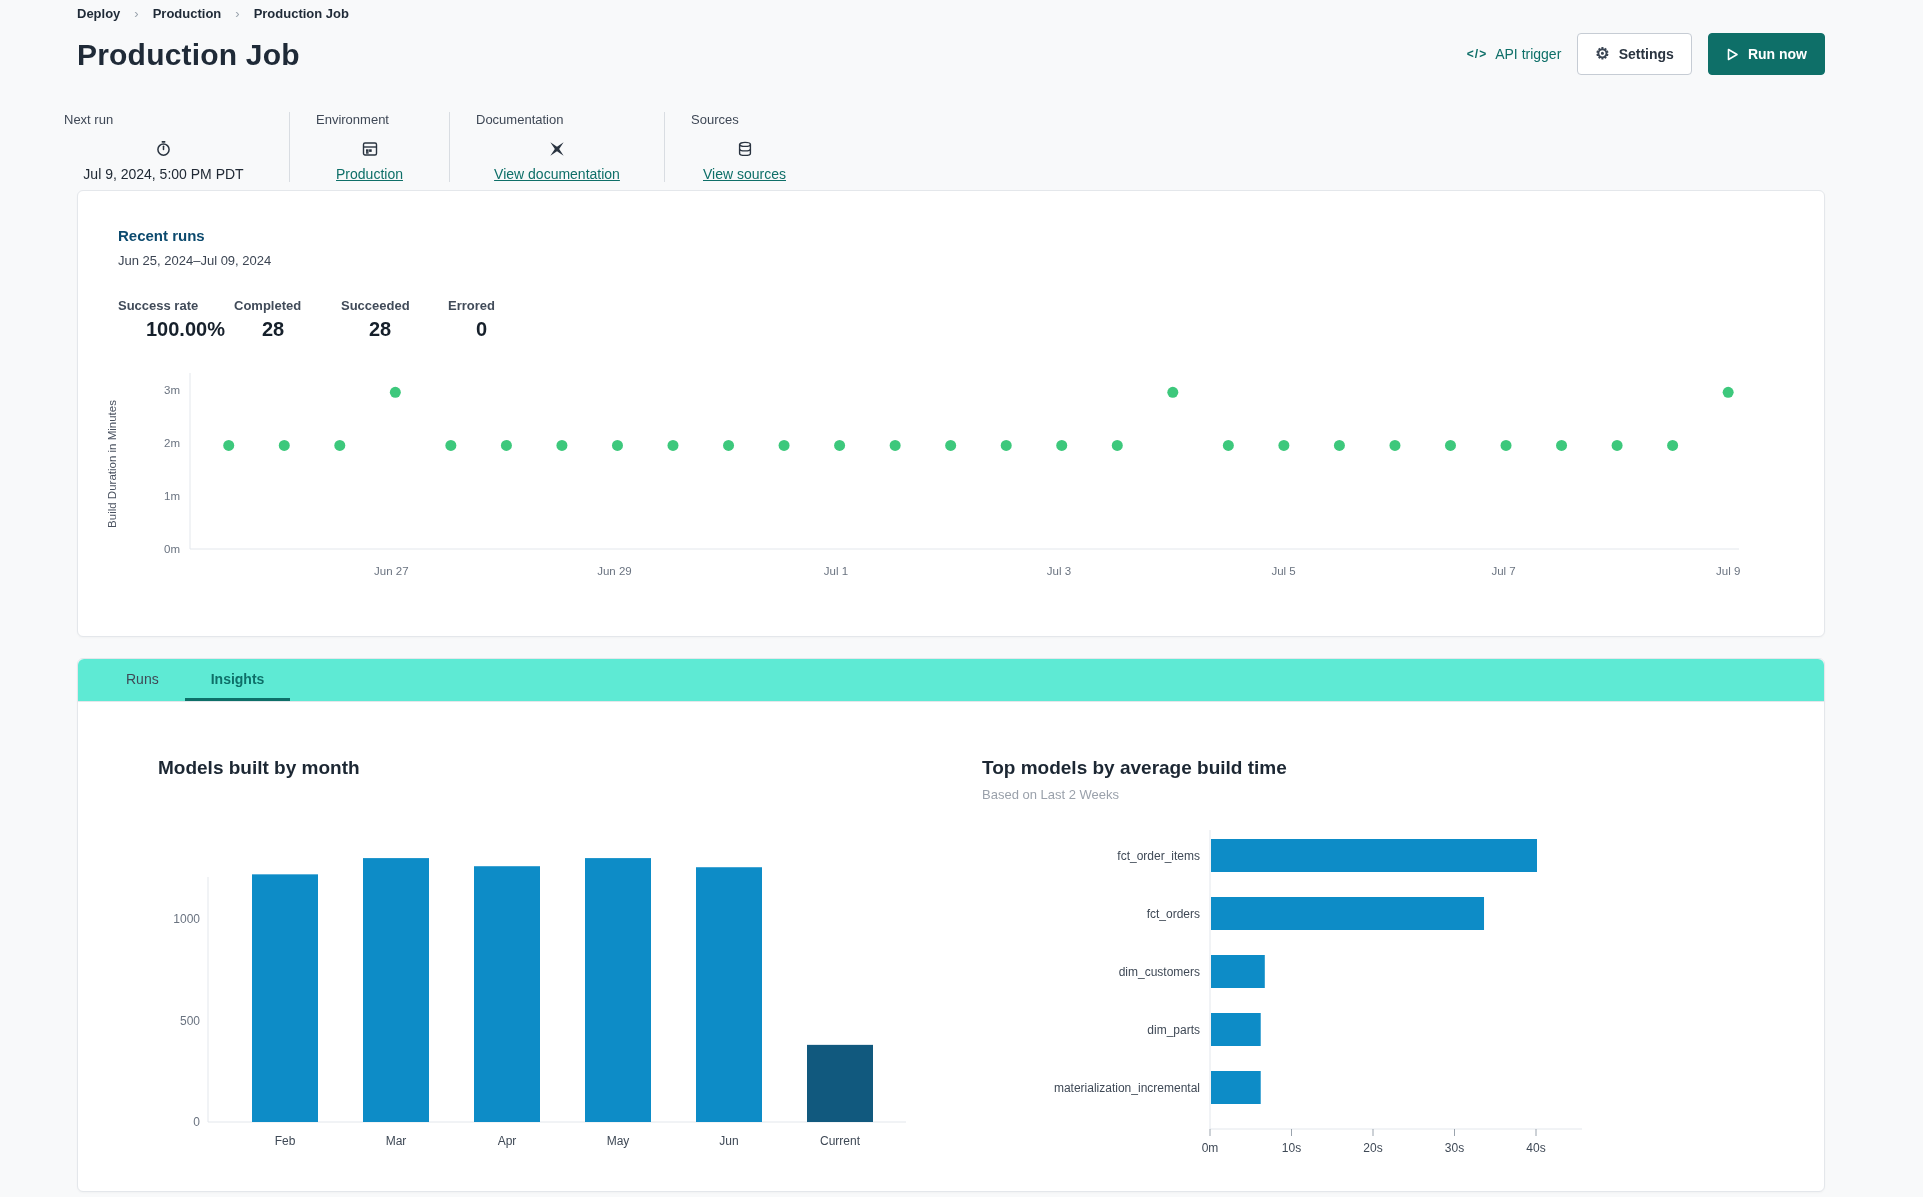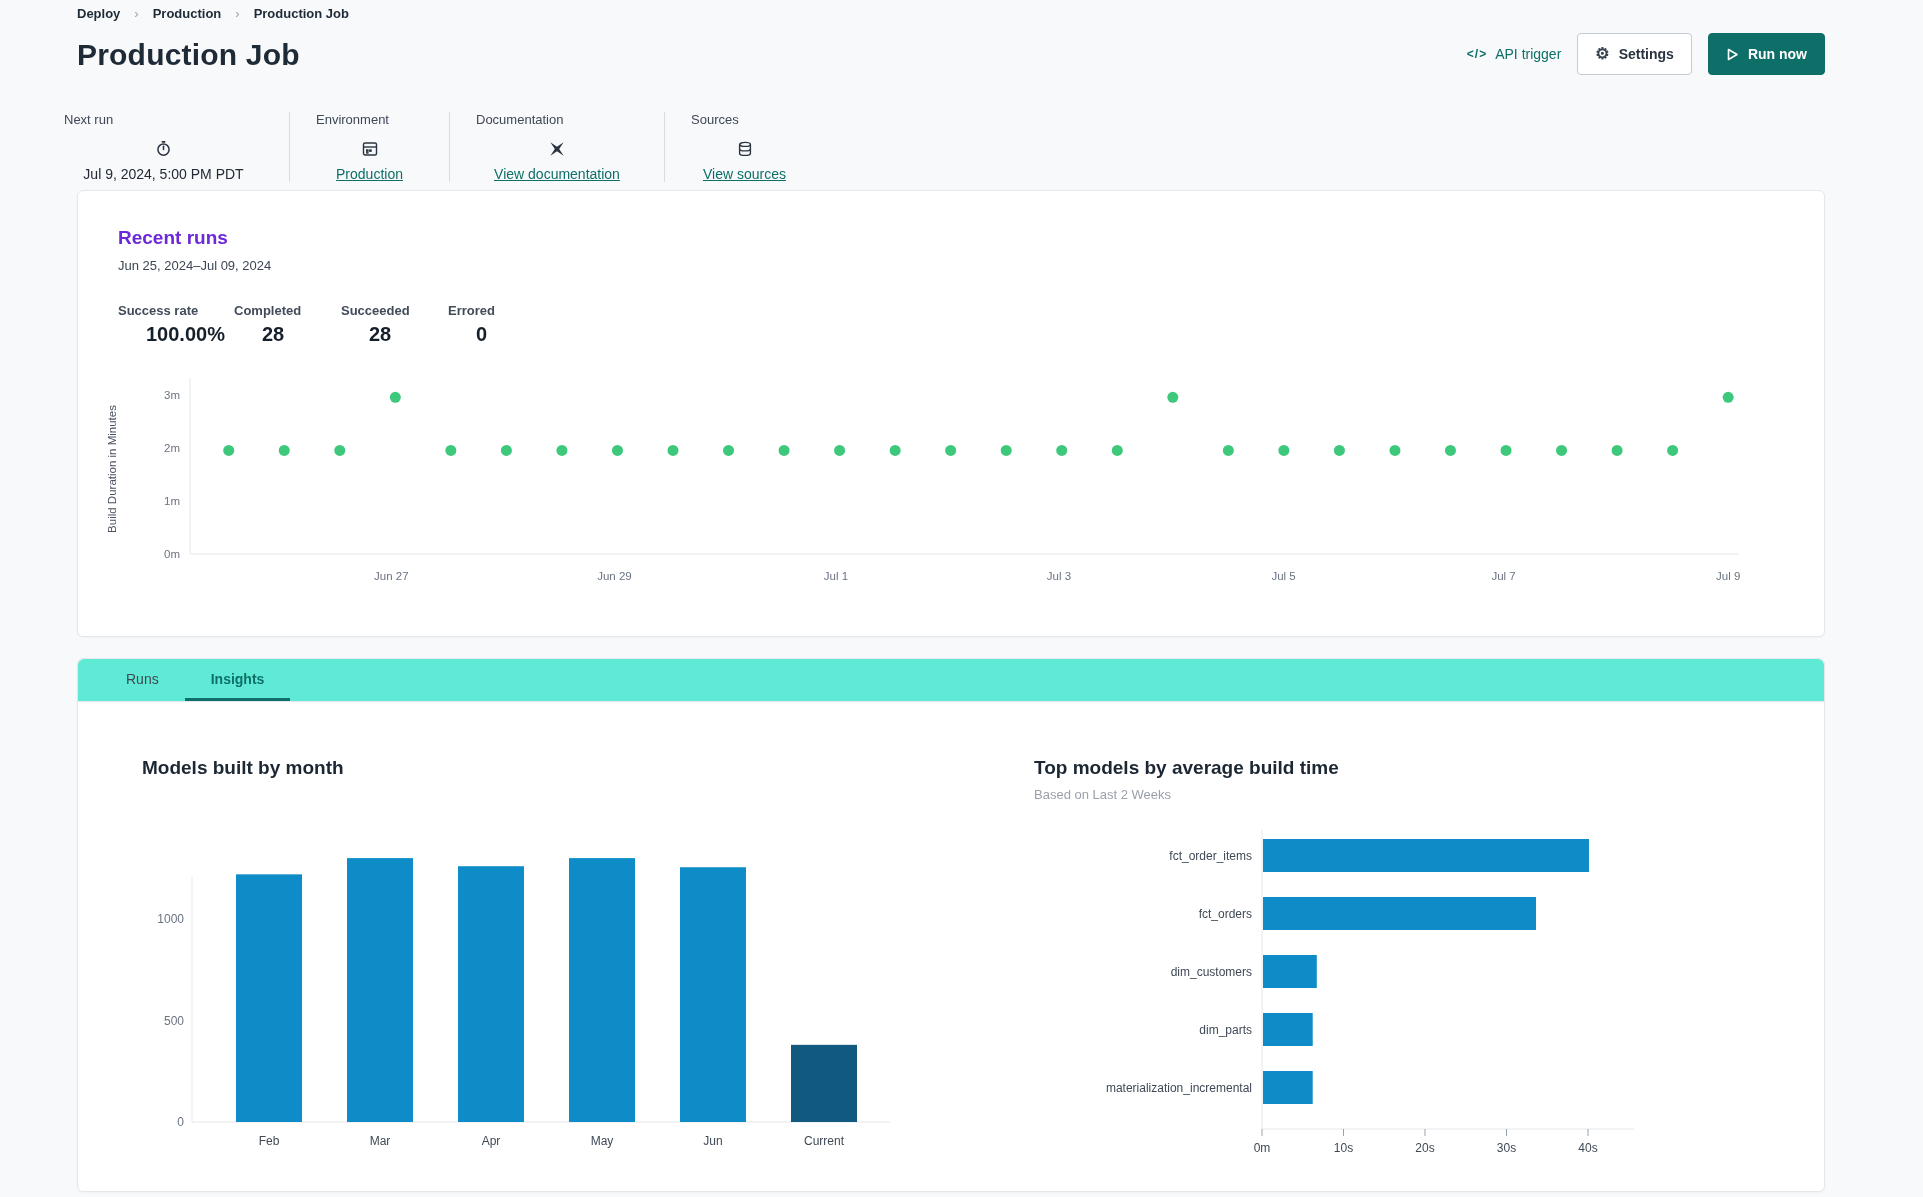--- a/index.html
+++ b/index.html
@@ -26,37 +26,37 @@
   .meta-row{position:absolute; left:64px; top:112px; display:flex; align-items:flex-start;}
   .meta-col{padding-right:26px;}
   .meta-col + .meta-col{border-left:1px solid #d9dde2; padding-left:26px;}
   .meta-label{font-size:13px; color:#3f4856; margin-bottom:13px;}
   .meta-value{display:flex; align-items:center; gap:9px; font-size:14px; font-weight:500; color:#212a35;flex-direction:column;}
   .meta-value a{color:var(--accent); text-decoration:underline; font-weight:500; cursor:pointer;}
   .micon{display:inline-flex; width:17px; height:17px; align-items:center; justify-content:center;}
   
   .card{position:absolute; left:77px; width:1748px; background:#fff; border:1px solid var(--border); border-radius:6px; box-shadow:0 1px 2px rgba(16,24,40,.03);}
   .card-runs{top:190px; height:447px; padding:36px 40px;}
-  .runs-title{font-size:19px; font-weight:700; color:#6d28d9;}
+  .runs-title{font-size:15px; font-weight:700; color:#0c4a6e;}
   .runs-range{font-size:13px; color:#3c4553; margin-top:9px;}
   .stats{display:flex; margin-top:30px;}
   .stat{margin-right:0;}
   .stat-label{font-size:13px; color:#414b59;font-weight:bold;}
   .stat-value{font-size:20px; font-weight:700; margin-top:5px; color:#16202b;margin-left:28px;}
   .stat:nth-child(1){width:116px;} .stat:nth-child(2){width:107px;} .stat:nth-child(3){width:107px;} .stat:nth-child(4){width:80px;}
   #scatter-chart{margin-top:24px; margin-left:-34px;}
   
   .card-insights{top:658px; height:534px; padding:0;}
   .tabbar{height:43px; border-bottom:1px solid var(--border); display:flex; align-items:stretch; padding-left:22px; border-radius:6px 6px 0 0; background:#5eead4;}
   .tab{display:inline-flex; align-items:center; padding:0 26px; font-size:14px; color:#3f4956; cursor:pointer; border-bottom:3px solid transparent;}
   .tab.active{color:var(--accent); font-weight:700; border-bottom-color:var(--accent);}
   .insights-body{position:relative; height:490px;}
   .chart-block{position:absolute; top:55px;}
-  .chart-block.left{left:64px; width:820px;}
-  .chart-block.right{left:956px; width:720px;}
+  .chart-block.left{left:80px; width:820px;}
+  .chart-block.right{left:904px; width:720px;}
   .chart-title{font-size:19px; font-weight:700; color:#1c2733;}
   .chart-subtitle{font-size:13px; color:var(--text-light); margin-top:8px;}
   #months-chart{margin-top:38px;}
   #models-chart{margin-top:22px;}
   svg text{font-family:"Liberation Sans","DejaVu Sans",sans-serif;}
 </style>
 </head>
 <body>
 
 <div class="page">

